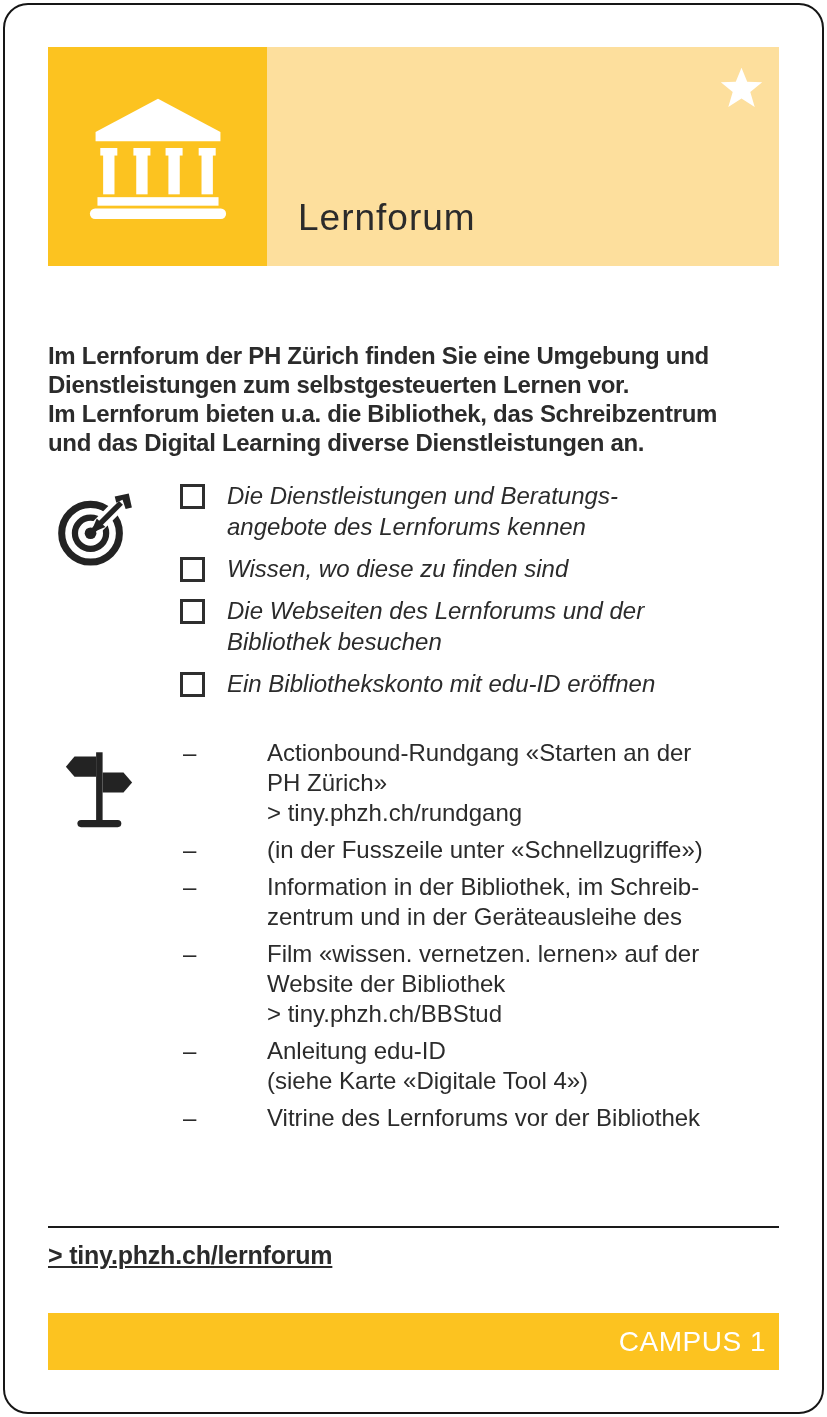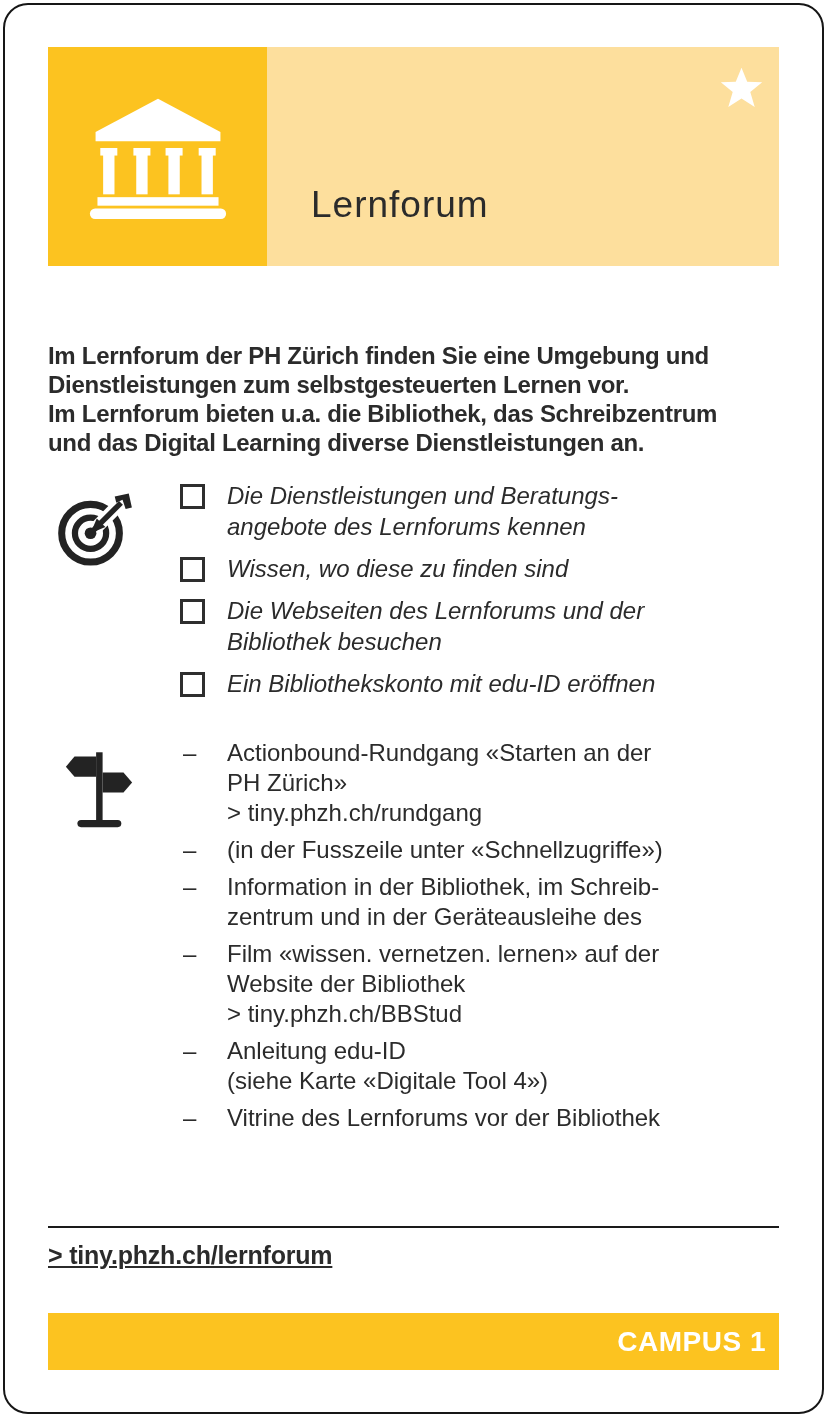--- a/index.html
+++ b/index.html
@@ -30,21 +30,21 @@
     display: flex; align-items: center; justify-content: center;
     flex: 0 0 auto;
   }
   .header-right {
     flex: 1;
     background: #FDDF9D;
     position: relative;
   }
   .card-title {
     position: absolute; left: 31px; bottom: 27px;
-    margin: 13px;
+    margin: 0;
     font-size: 37px; font-weight: 400;
     letter-spacing: 1px;
     color: #2b2b2b;
   }
   .star { position: absolute; top: 19px; right: 15px; }
 
   
   .intro {
     position: absolute; left: 48px; top: 317px;
     width: 731px;
@@ -68,21 +68,21 @@
   .checkbox {
     width: 19px; height: 19px;
     border: 3px solid #2e2e2e;
     margin: 4px 22px 0 0;
     flex: 0 0 auto;
     background: transparent;
     display: inline-block;
   }
 
   .dash-item { display: flex; margin-bottom: 7px; }
-  .dash-item .item-text { font-size: 24px; line-height: 30px; }
+  .dash-item .item-text { font-size: 24px; line-height: 30px; margin-left: 40px; }
   .dash {
     width: 47px; flex: 0 0 auto;
     padding-left: 3px; box-sizing: border-box;
     font-size: 24px; line-height: 30px;
   }
 
   
   .divider {
     position: absolute; left: 48px; top: 1226px;
     width: 731px; height: 0;
@@ -101,21 +101,21 @@
   .campus-bar {
     position: absolute; left: 48px; top: 1313px;
     width: 731px; height: 57px;
     background: #FCC320;
     display: flex; align-items: center; justify-content: flex-end;
     box-sizing: border-box;
     padding-right: 13px;
   }
   .campus-label {
     color: #ffffff;
-    font-size: 28px; font-weight: 700;
+    font-size: 28px; font-weight: 400;
     letter-spacing: 0.5px;
   }
 </style>
 </head>
 <body>
 
 <div class="card-border"></div>
 
 <header class="header">
   <div class="header-left">

